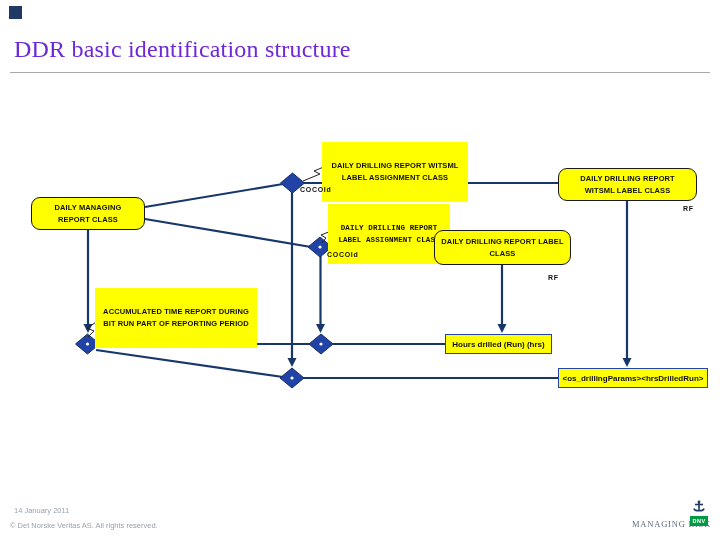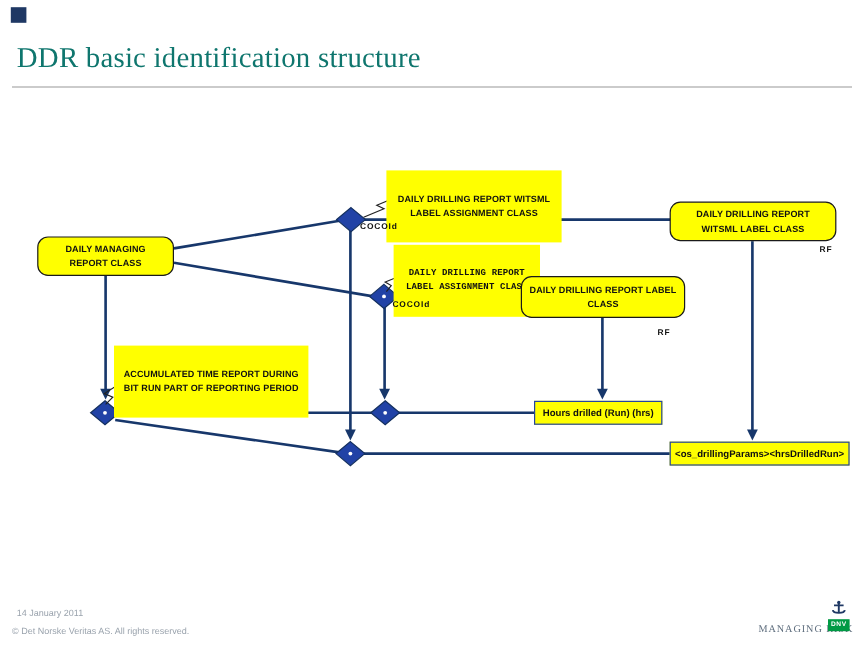--- a/index.html
+++ b/index.html
@@ -1,20 +1,20 @@
 <!DOCTYPE html>
 <html><head>
 <meta charset="utf-8">
 <style>
   html,body{margin:0;padding:0;background:#fff;}
   .slide{position:relative;width:720px;height:540px;background:#ffffff;overflow:hidden;
          font-family:"Liberation Sans",sans-serif;}
   .corner-square{position:absolute;left:9px;top:6px;width:13px;height:13px;background:#1F3864;}
   .page-title{position:absolute;left:14px;top:36px;margin:0;font-family:"Liberation Serif",serif;
-              font-weight:normal;font-size:24px;color:#0f766e;letter-spacing:.2px;}
+              font-weight:normal;font-size:24px;color:#6d28d9;letter-spacing:.2px;}
   .title-rule{position:absolute;left:10px;top:72px;width:700px;height:0;border-top:1px solid #A9A9A9;}
 
   .class-box{position:absolute;background:#FFFF00;border:1.6px solid #1a1a1a;border-radius:9px;
              display:flex;align-items:center;justify-content:center;text-align:center;
              font-size:7.5px;font-weight:bold;color:#111;line-height:1.5;letter-spacing:.1px;
              padding:2px 6px;box-sizing:border-box;}
   .callout{position:absolute;background:#FFFF00;text-align:center;font-size:7.5px;font-weight:bold;
            color:#111;line-height:1.6;padding:18px 3px;box-sizing:border-box;letter-spacing:.1px;}
   .value-box{position:absolute;background:#FFFF00;border:1.4px solid #2344A1;display:flex;
              align-items:center;justify-content:center;text-align:center;font-size:8px;

